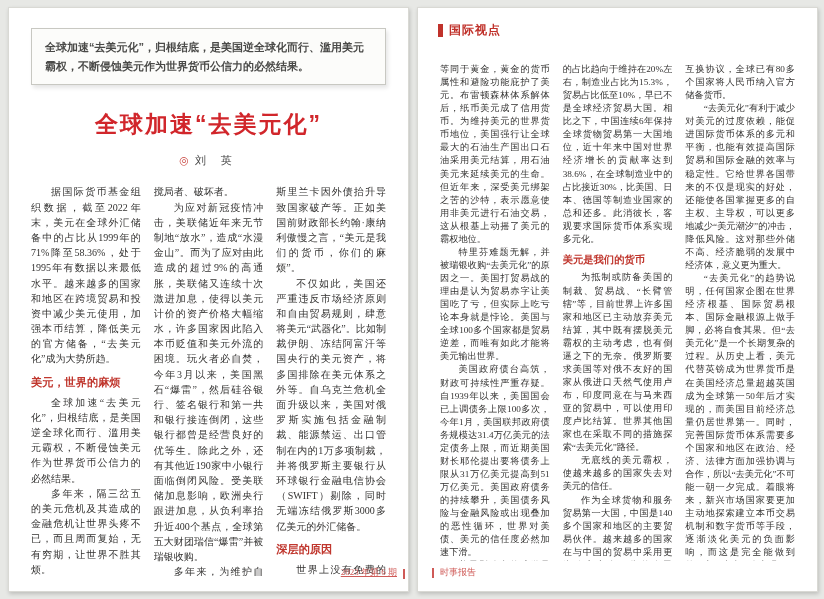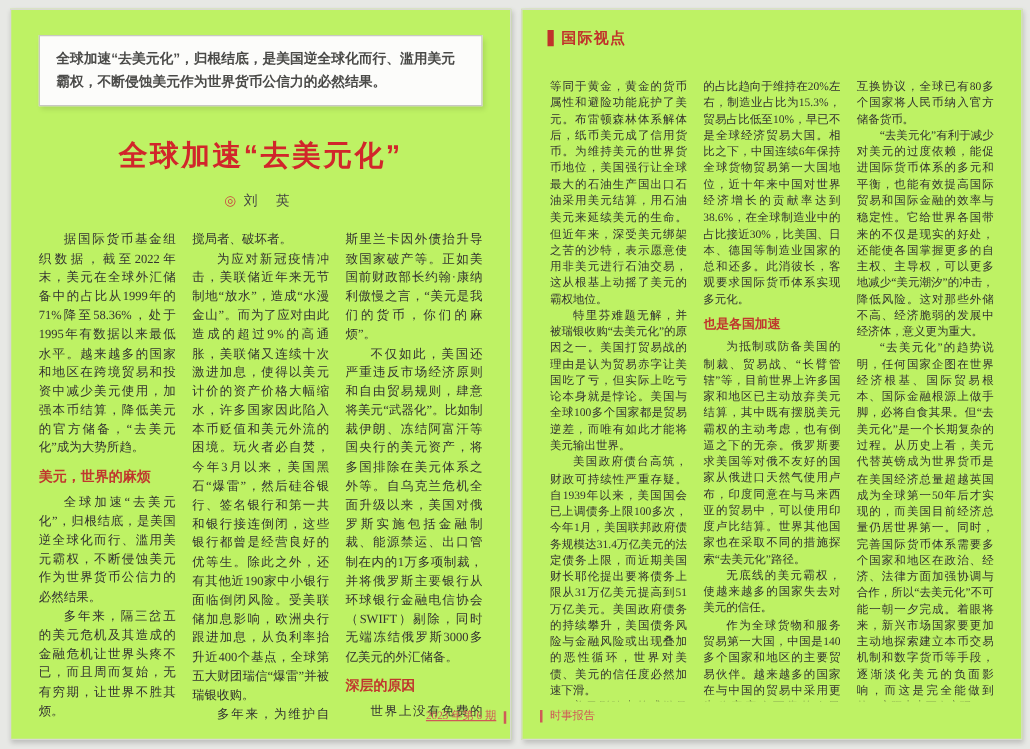--- a/index.html
+++ b/index.html
@@ -5,21 +5,21 @@
   * { margin:0; padding:0; box-sizing:border-box; }
   html,body { width:824px; height:599px; }
   body {
     background:#e7e8e5;
     font-family:"Liberation Serif","DejaVu Serif",serif;
     position:relative;
     overflow:hidden;
   }
   .page {
     position:absolute; top:7px; width:401px; height:585px;
-    background:#bef264;
+    background:#ffffff;
     border:1px solid #d9d9d4;
     box-shadow:1px 2px 4px rgba(0,0,0,0.18);
     overflow:hidden;
   }
   .page-left  { left:8px; }
   .page-right { left:417px; }
 
   
   .quote-box {
     margin:20px 22px 0 22px;
@@ -139,21 +139,21 @@
 
   <div class="cols">
     <div class="col">
         <p class="blk-cont">等同于黄金，黄金的货币属性和避险功能庇护了美元。布雷顿森林体系解体后，纸币美元成了信用货币。为维持美元的世界货币地位，美国强行让全球最大的石油生产国出口石油采用美元结算，用石油美元来延续美元的生命。但近年来，深受美元绑架之苦的沙特，表示愿意使用非美元进行石油交易，这从根基上动摇了美元的霸权地位。</p>
         <p class="blk-para">特里芬难题无解，并被瑞银收购“去美元化”的原因之一。美国打贸易战的理由是认为贸易赤字让美国吃了亏，但实际上吃亏论本身就是悖论。美国与全球100多个国家都是贸易逆差，而唯有如此才能将美元输出世界。</p>
         <p class="blk-para">美国政府债台高筑，财政可持续性严重存疑。自1939年以来，美国国会已上调债务上限100多次，今年1月，美国联邦政府债务规模达31.4万亿美元的法定债务上限，而近期美国财长耶伦提出要将债务上限从31万亿美元提高到51万亿美元。美国政府债务的持续攀升，美国债务风险与金融风险或出现叠加的恶性循环，世界对美债、美元的信任度必然加速下滑。</p>
         <p class="blk-para">美元影响力的式微是大势所趋。据SWIFT发布的数据，截至2022年底，美元在国际支付中的占比约为40%，而在2014年，这一比例高达51.9%。这背后，美国国力的相对衰落是根本原因。目前，美国GDP在全球</p>
       </div>
     <div class="col">
         <p class="blk-cont">的占比趋向于维持在20%左右，制造业占比为15.3%，贸易占比低至10%，早已不是全球经济贸易大国。相比之下，中国连续6年保持全球货物贸易第一大国地位，近十年来中国对世界经济增长的贡献率达到38.6%，在全球制造业中的占比接近30%，比美国、日本、德国等制造业国家的总和还多。此消彼长，客观要求国际货币体系实现多元化。</p>
-        <h3 class="blk-heading">也是各国加速</h3>
+        <h3 class="blk-heading">美元是我们的货币</h3>
         <p class="blk-para">为抵制或防备美国的制裁、贸易战、“长臂管辖”等，目前世界上许多国家和地区已主动放弃美元结算，其中既有摆脱美元霸权的主动考虑，也有倒逼之下的无奈。俄罗斯要求美国等对俄不友好的国家从俄进口天然气使用卢布，印度同意在与马来西亚的贸易中，可以使用印度卢比结算。世界其他国家也在采取不同的措施探索“去美元化”路径。</p>
         <p class="blk-para">无底线的美元霸权，使越来越多的国家失去对美元的信任。</p>
         <p class="blk-para">作为全球货物和服务贸易第一大国，中国是140多个国家和地区的主要贸易伙伴。越来越多的国家在与中国的贸易中采用更为稳定安全可靠的人民币。中国和沙特正在采用人民币结算消费品及石油等大宗商品。巴西与中国就在双边贸易中可以使用本币结算签署了协议。阿根廷在对华贸易中弃用美元使用人民币结算。中国与40个国家签署了货币</p>
       </div>
     <div class="col">
       <div>
           <p class="blk-cont">互换协议，全球已有80多个国家将人民币纳入官方储备货币。</p>
           <p class="blk-para">“去美元化”有利于减少对美元的过度依赖，能促进国际货币体系的多元和平衡，也能有效提高国际贸易和国际金融的效率与稳定性。它给世界各国带来的不仅是现实的好处，还能使各国掌握更多的自主权、主导权，可以更多地减少“美元潮汐”的冲击，降低风险。这对那些外储不高、经济脆弱的发展中经济体，意义更为重大。</p>
           <p class="blk-para">“去美元化”的趋势说明，任何国家企图在世界经济根基、国际贸易根本、国际金融根源上做手脚，必将自食其果。但“去美元化”是一个长期复杂的过程。从历史上看，美元代替英镑成为世界货币是在美国经济总量超越英国成为全球第一50年后才实现的，而美国目前经济总量仍居世界第一。同时，完善国际货币体系需要多个国家和地区在政治、经济、法律方面加强协调与合作，所以“去美元化”不可能一朝一夕完成。着眼将来，新兴市场国家要更加主动地探索建立本币交易机制和数字货币等手段，逐渐淡化美元的负面影响，而这是完全能做到的，实际上也正在实现。■</p>
         </div>

